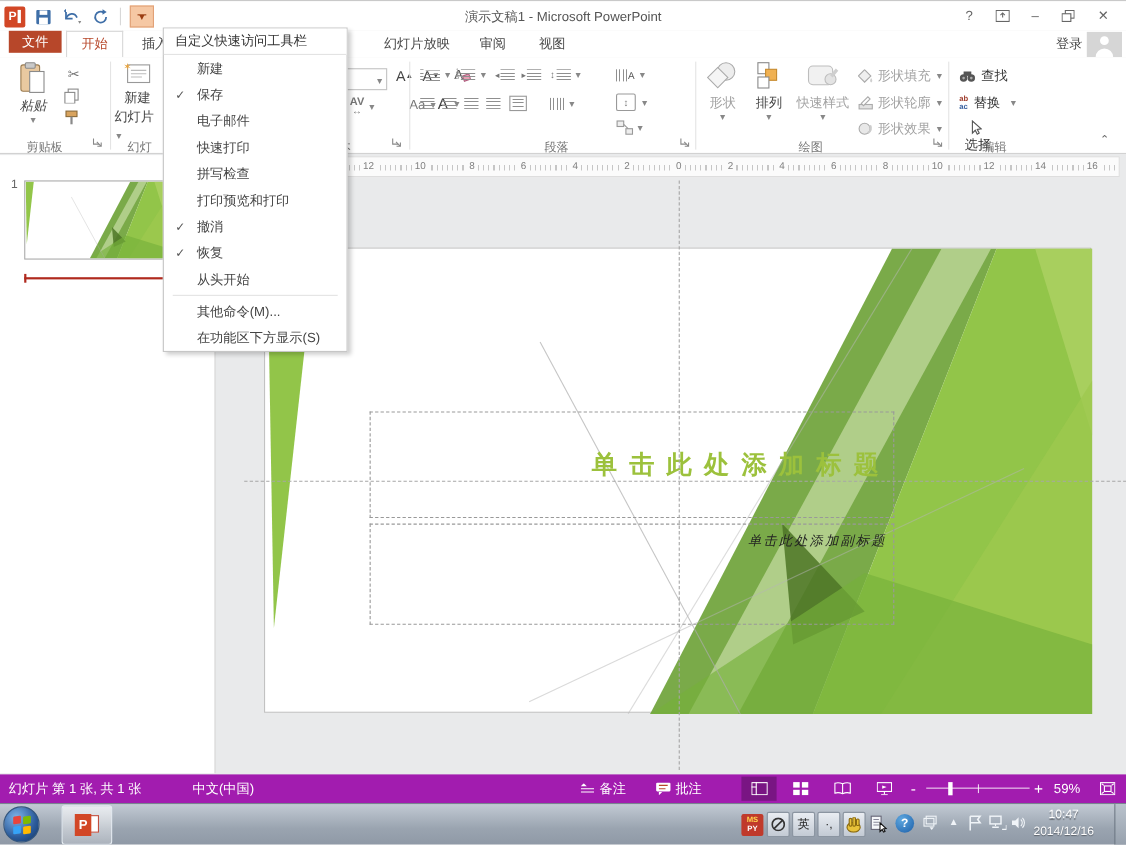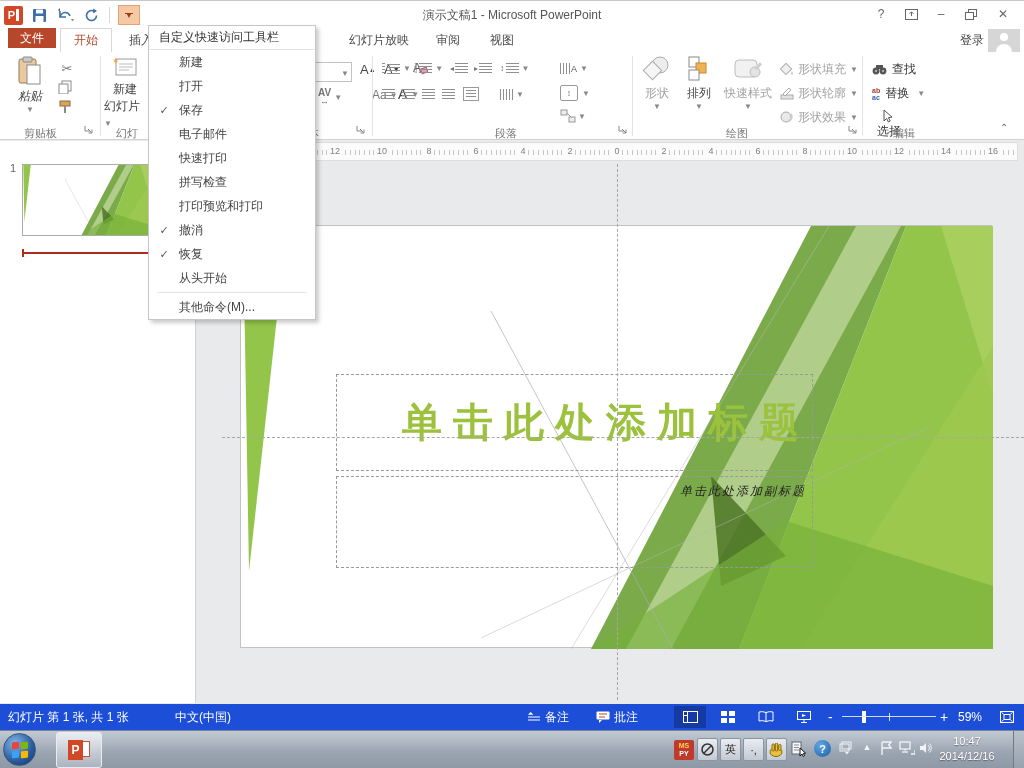--- a/index.html
+++ b/index.html
@@ -56,35 +56,35 @@
   .thumb-num { position:absolute; left:10px; top:162px; font-size:11px; color:#666; }
   .thumb { position:absolute; left:22px; top:164px; width:128px; height:72px; background:#fff; border:1px solid #ABABAB; overflow:hidden; }
   .redline { position:absolute; left:22px; top:252px; width:140px; height:2px; background:#B02A1E; }
   .redline-cap { position:absolute; left:22px; top:249px; width:2px; height:8px; background:#B02A1E; }
   .workspace { position:absolute; left:197px; top:163px; width:827px; height:540px; background:#E9EAEB; }
 
   .slide { position:absolute; left:240px; top:225px; width:752px; height:423px; background:#fff; border:1px solid #C2C2C2; }
   .design-svg { position:absolute; left:0; top:0; }
   .ph { position:absolute; border:1px dashed #999; }
   .ph-title { left:95px; top:148px; width:477px; height:97px; display:flex; align-items:center; justify-content:flex-end; }
-  .ph-title span { font-size:40px; font-weight:bold; color:#9CC13C; letter-spacing:11px; padding-right:2px; white-space:nowrap; }
+  .ph-title span { font-size:23px; font-weight:bold; color:#9CC13C; letter-spacing:11px; padding-right:2px; white-space:nowrap; }
   .ph-sub { left:95px; top:250px; width:477px; height:92px; }
   .ph-sub span { position:absolute; right:6px; top:6px; font-size:12px; font-style:italic; color:#222; letter-spacing:2px; }
   .guide-v { position:absolute; left:617px; top:164px; height:536px; width:0; border-left:1px dashed #A6A6A6; }
   .guide-h { position:absolute; left:222px; top:437px; right:0; height:0; border-top:1px dashed #A6A6A6; }
 
   
   .qatmenu { position:absolute; left:148px; top:25px; width:168px; background:#FFFFFF; border:1px solid #C6C6C6; box-shadow:3px 3px 4px rgba(0,0,0,0.2); z-index:100; }
   .qatmenu-header { height:24px; display:flex; align-items:center; padding-left:10px; color:#333; background:#FFFFFF; border-bottom:1px solid #E3E3E3; }
   .mitem { height:24px; display:flex; align-items:center; color:#444; }
   .mitem .chk { width:30px; text-align:center; color:#555; font-size:11px; }
   .msep { height:1px; background:#E3E3E3; margin:2px 8px; }
 
   
-  .statusbar { position:absolute; left:0; top:704px; width:1024px; height:26px; background:#1d4ed8; color:#fff; font-size:12px;padding-left:15px; }
+  .statusbar { position:absolute; left:0; top:704px; width:1024px; height:26px; background:#a21caf; color:#fff; font-size:12px;padding-left:15px; }
   .sb { position:absolute; top:0; height:26px; display:flex; align-items:center; gap:4px; }
   .viewbtn { position:absolute; top:2px; width:32px; height:22px; display:flex; align-items:center; justify-content:center; }
   .viewbtn.active { background:rgba(0,0,0,0.25); }
   .zoomtrack { position:absolute; top:12px; height:1px; background:rgba(255,255,255,0.8); }
   .zoomthumb { position:absolute; top:7px; width:4px; height:12px; background:#fff; }
   .zoomnotch { position:absolute; top:9px; width:1px; height:8px; background:rgba(255,255,255,0.8); }
 
   
   .taskbar { position:absolute; left:0; top:730px; width:1024px; height:38px; background:linear-gradient(#C2CAD4,#9AA4B0 60%,#8F99A6); border-top:1px solid #78838F; }
   .startorb { position:absolute; left:3px; top:2px; width:33px; height:33px; border-radius:50%; background:radial-gradient(circle at 35% 30%, #7FB4E8, #2B5B9B 60%, #13335F); border:1px solid #33567E; }
@@ -485,24 +485,20 @@
   <div class="guide-v"></div>
   <div class="guide-h"></div>
 
   <div class="qatmenu">
     <div class="qatmenu-header">自定义快速访问工具栏</div>
     <div class="mitem">
         <span class="chk"></span>
         <span>新建</span>
       </div>
     <div class="mitem">
-        <span class="chk"></span>
-        <span>打开</span>
-      </div>
-    <div class="mitem">
         <span class="chk">✓</span>
         <span>保存</span>
       </div>
     <div class="mitem">
         <span class="chk"></span>
         <span>电子邮件</span>
       </div>
     <div class="mitem">
         <span class="chk"></span>
         <span>快速打印</span>
@@ -524,20 +520,24 @@
         <span>恢复</span>
       </div>
     <div class="mitem">
         <span class="chk"></span>
         <span>从头开始</span>
       </div>
     <div class="msep"></div>
     <div class="mitem">
         <span class="chk"></span>
         <span>其他命令(M)...</span>
+      </div>
+    <div class="mitem">
+        <span class="chk"></span>
+        <span>在功能区下方显示(S)</span>
       </div>
   </div>
 
   <div class="statusbar">
     <div class="sb" style="left:8px;">幻灯片 第 1 张, 共 1 张</div>
     <div class="sb" style="left:175px;">中文(中国)</div>
 
     <div class="sb" style="left:528px;">
       <svg width="13" height="11" viewBox="0 0 13 11">
           <path d="M3 0 L6 3 L0 3 Z" fill="#fff" transform="translate(0,0) scale(0.9)"></path>

